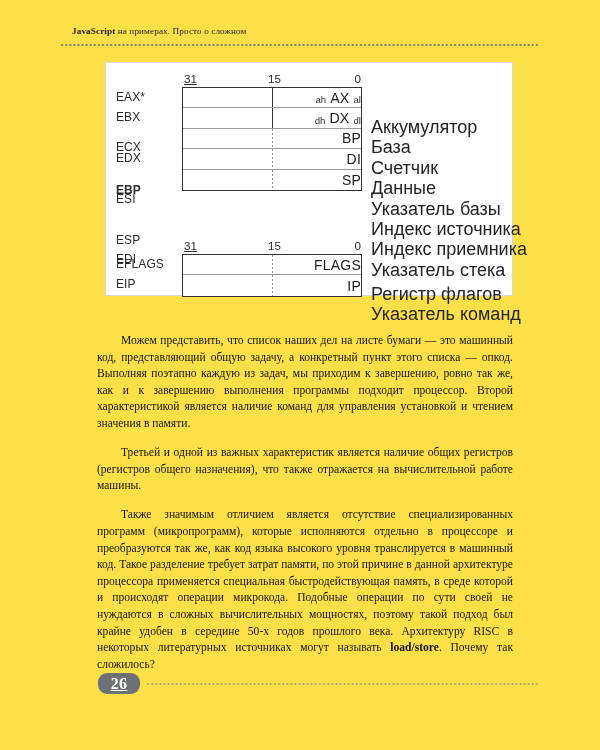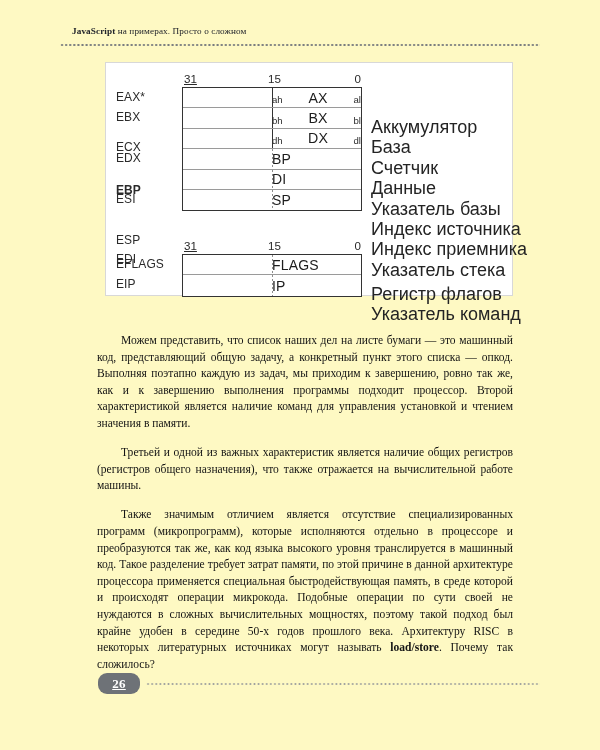--- a/index.html
+++ b/index.html
@@ -12,21 +12,21 @@
     background: #ffffff;
     font-family: "Liberation Serif", serif;
     color: #1a1a1a;
     position: relative;
     overflow: hidden;
   }
 
   .page {
     position: absolute;
     inset: 0;
-    background: #fef9c3;
+    background: #fde047;
   }
 
   
   .running-head {
     position: absolute;
     left: 72px;
     top: 26px;
     font-size: 9.2px;
     letter-spacing: 0.1px;
     color: #20232a;
@@ -138,21 +138,21 @@
   }
 
   .cell16 {
     position: absolute;
     left: 89px;
     right: 0;
     top: 0;
     bottom: 0;
     display: flex;
     align-items: center;
-    justify-content: space-between;
+    justify-content: flex-end;
     gap: 4px;
   }
   .cell16 .mid {
     font-size: 14.2px;
     color: #1d1d1d;
     letter-spacing: .2px;
   }
   .cell16 .sub {
     font-size: 9.6px;
     color: #2d2d2d;
@@ -206,21 +206,21 @@
     height: 21px;
     background: #6e7277;
     border-radius: 9px;
     display: flex;
     align-items: center;
     justify-content: center;
   }
   .folio span {
     font-family: "Liberation Serif", serif;
     font-weight: bold;
-    font-size: 13px;
+    font-size: 16px;
     color: #ffffff;
     letter-spacing: .3px;
     text-decoration: underline;
   }
   .rule-bottom {
     position: absolute;
     left: 146px;
     top: 683px;
     width: 394px;
     height: 2px;
@@ -250,29 +250,20 @@
       </div>
 
       <div class="grid" id="grid-main" style="top:24px;">
           <div class="row split">
             <div class="midtick"></div>
             <div class="halfline"></div>
             <div class="cell16">
               <span class="sub left">ah</span>
               <span class="mid">AX</span>
               <span class="sub">al</span>
-            </div>
-          </div>
-          <div class="row split">
-            <div class="midtick"></div>
-            <div class="halfline"></div>
-            <div class="cell16">
-              <span class="sub left">bh</span>
-              <span class="mid">BX</span>
-              <span class="sub">bl</span>
             </div>
           </div>
           <div class="row split">
             <div class="midtick"></div>
             <div class="halfline"></div>
             <div class="cell16">
               <span class="sub left">dh</span>
               <span class="mid">DX</span>
               <span class="sub">dl</span>
             </div>

